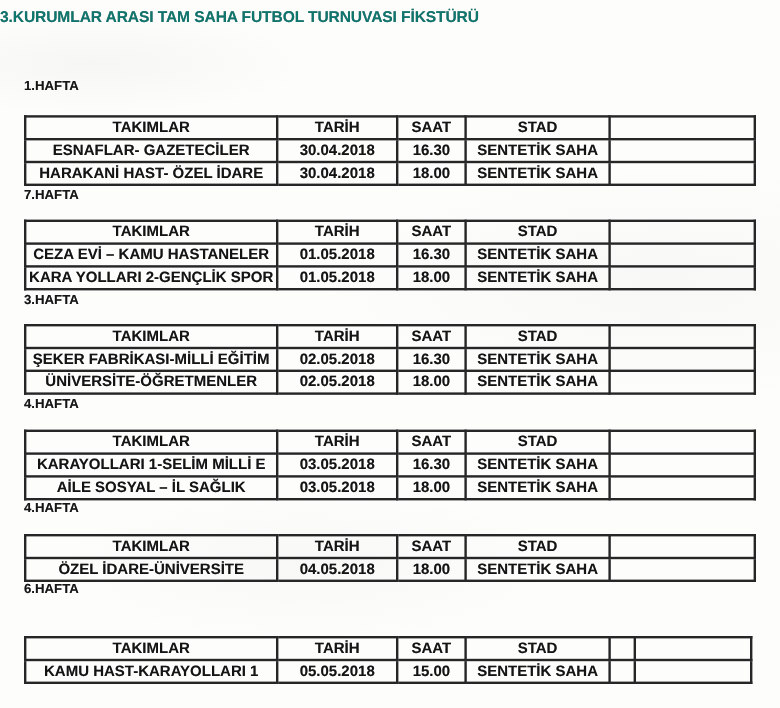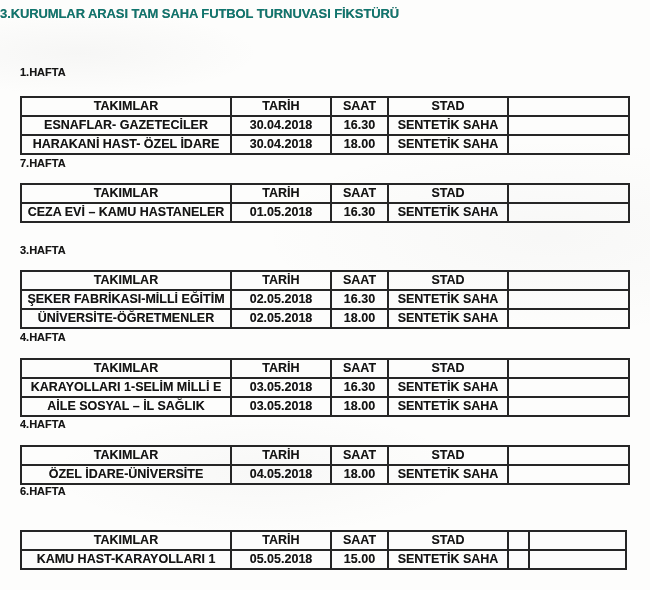--- a/index.html
+++ b/index.html
@@ -116,20 +116,27 @@
     <th>STAD</th>
     <th></th>
   </tr>
   <tr>
     <td>CEZA EVİ – KAMU HASTANELER</td>
     <td>01.05.2018</td>
     <td>16.30</td>
     <td>SENTETİK SAHA</td>
     <td></td>
   </tr>
+  <tr>
+    <td>KARA YOLLARI 2-GENÇLİK SPOR</td>
+    <td>01.05.2018</td>
+    <td>18.00</td>
+    <td>SENTETİK SAHA</td>
+    <td></td>
+  </tr>
 </tbody>
   </table>
 
 <div class="week-label" style="top:244px">3.HAFTA</div>
 <table class="fixture" style="top:270px">
   <colgroup>
       <col class="c-teams">
       <col class="c-date">
       <col class="c-time">
       <col class="c-stad">

